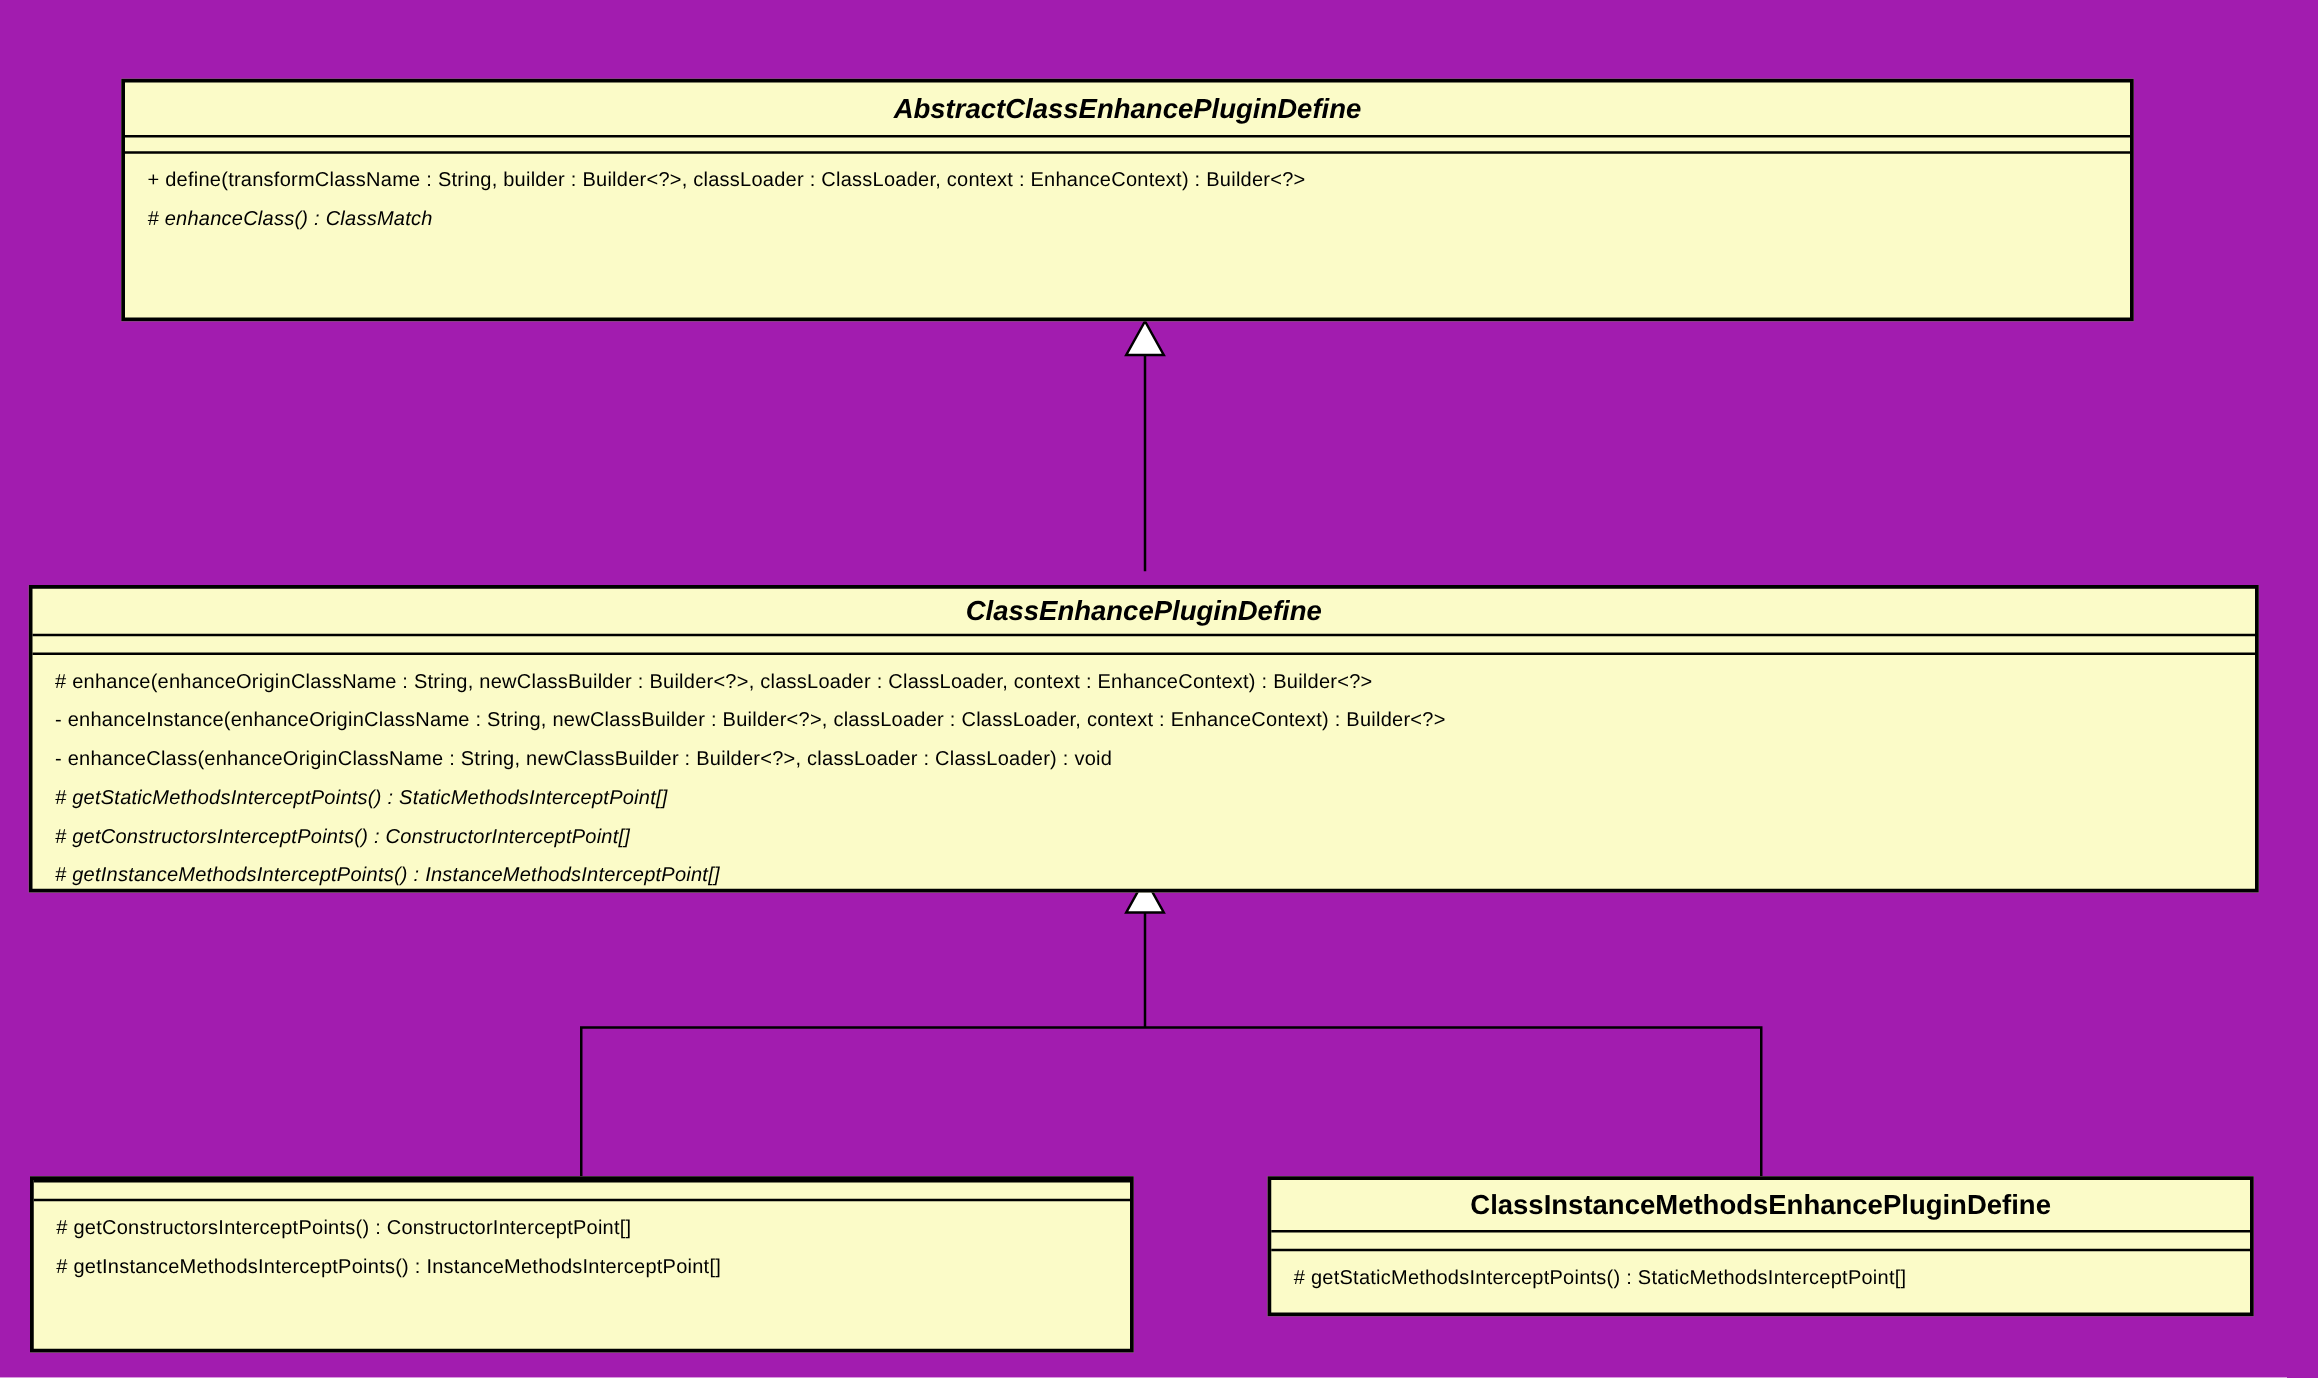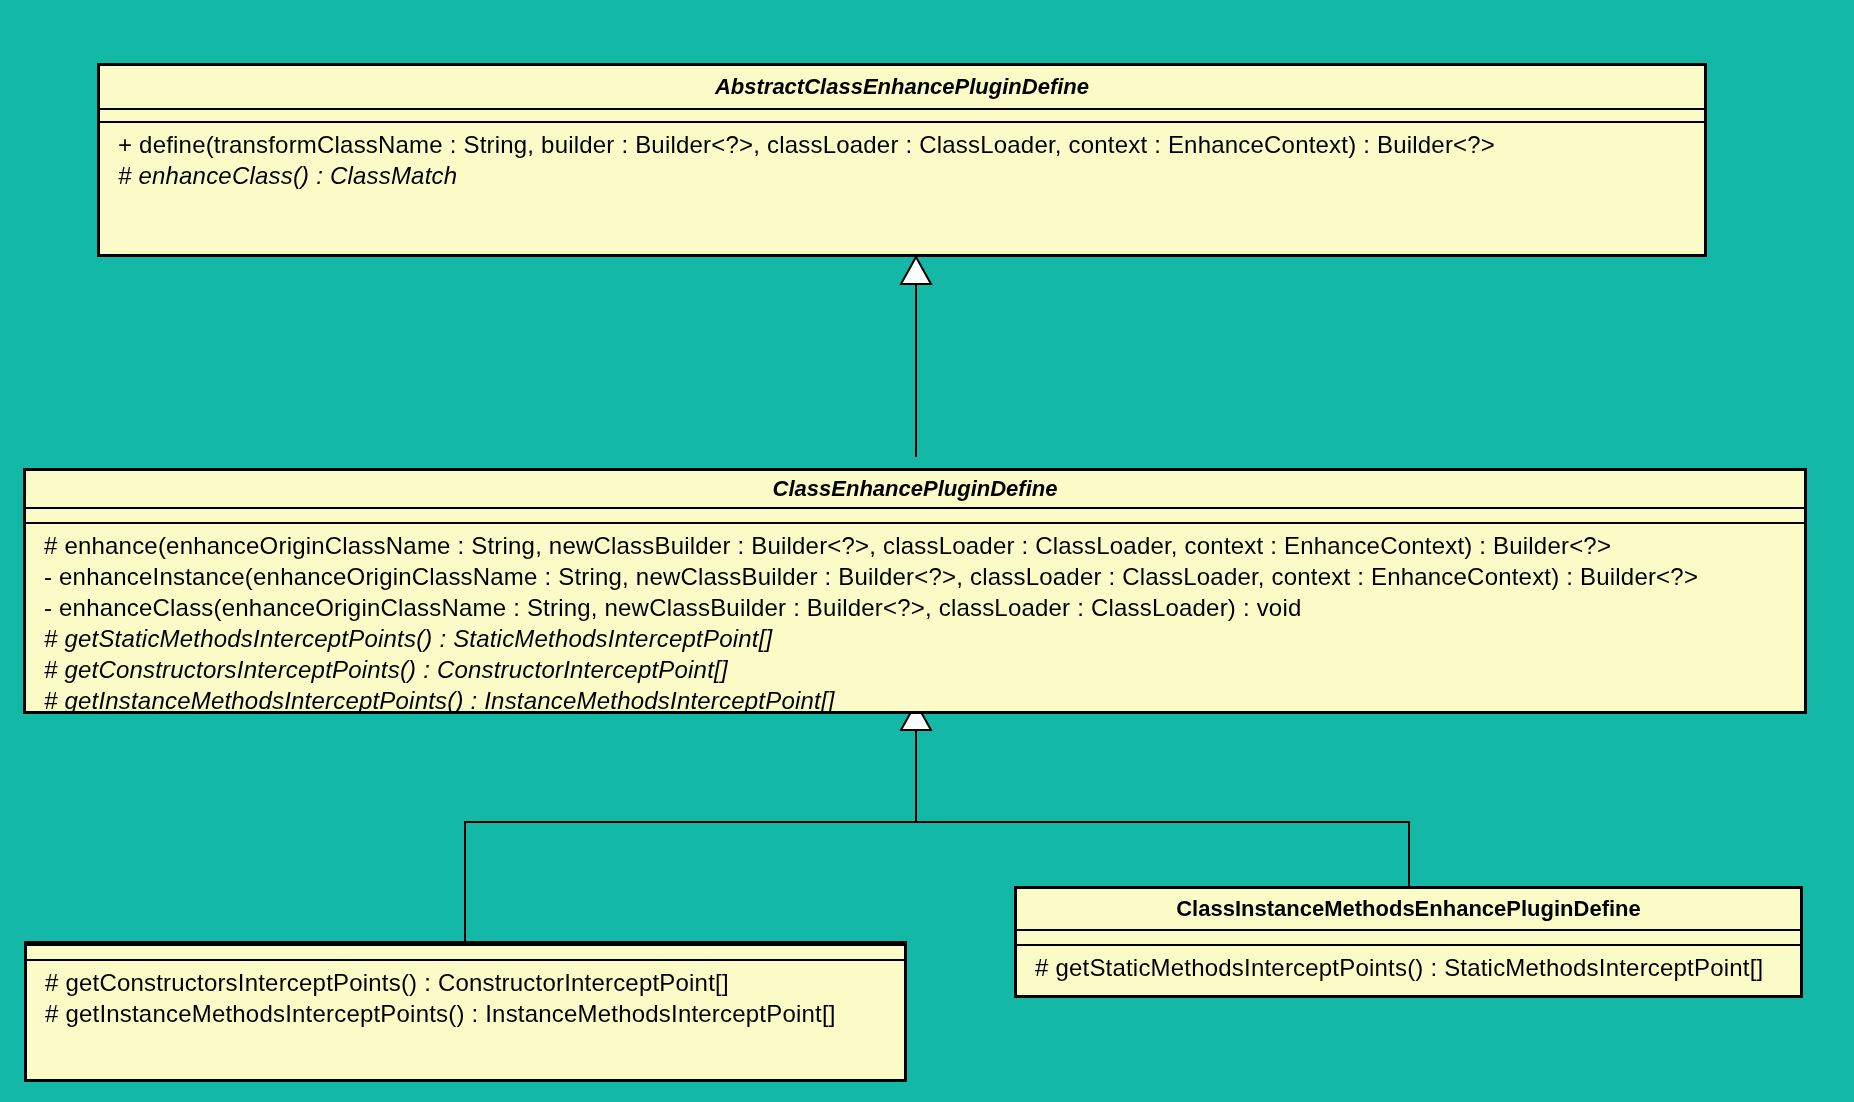--- a/index.html
+++ b/index.html
@@ -1,20 +1,20 @@
 <!DOCTYPE html>
 <html><head>
 <meta charset="utf-8">
 <style>
   html, body { margin: 0; padding: 0; background: #ffffff; }
   .canvas {
     position: relative;
     width: 1854px;
     height: 1102px;
-    background: #14b8a6;
+    background: #a21caf;
     overflow: hidden;
     font-family: "Liberation Sans", "DejaVu Sans", sans-serif;
     color: #000000;
   }
   .connectors {
     position: absolute;
     left: 0; top: 0;
     width: 1854px; height: 1102px;
   }
   .uml-class {
@@ -41,41 +41,41 @@
     flex: 0 0 auto;
     border-top: 2px solid #000000;
     border-bottom: 2px solid #000000;
   }
   .uml-methods {
     box-sizing: border-box;
     flex: 1 1 auto;
     padding: 6px 10px 0 18px;
   }
   .uml-line {
-    font-size: 24px;
+    font-size: 16px;
     line-height: 31px;
     white-space: nowrap;
     letter-spacing: 0.2px;
   }
   .uml-line[data-style="italic"] { font-style: italic; }
 
   
   #class-abstract     { left: 97px;   top: 63px;  width: 1610px; height: 194px; }
   #class-abstract .uml-title   { height: 42px; }
   #class-abstract .uml-attrs   { height: 15px; }
 
   #class-enhance      { left: 23px;   top: 468px; width: 1784px; height: 246px; }
   #class-enhance .uml-title    { height: 36px; }
   #class-enhance .uml-attrs    { height: 17px; }
 
   #class-static       { left: 24px;   top: 941px; width: 883px;  height: 141px; }
   #class-static .uml-title     { height: 40px; }
   #class-static .uml-attrs     { height: 17px; }
 
-  #class-instance     { left: 1014px; top: 886px; width: 789px;  height: 112px; }
+  #class-instance     { left: 1014px; top: 941px; width: 789px;  height: 112px; }
   #class-instance .uml-title   { height: 40px; }
   #class-instance .uml-attrs   { height: 17px; }
 </style>
 </head>
 <body>
 
 <div class="canvas">
 
   <svg class="connectors" viewBox="0 0 1854 1102" xmlns="http://www.w3.org/2000/svg">
 

